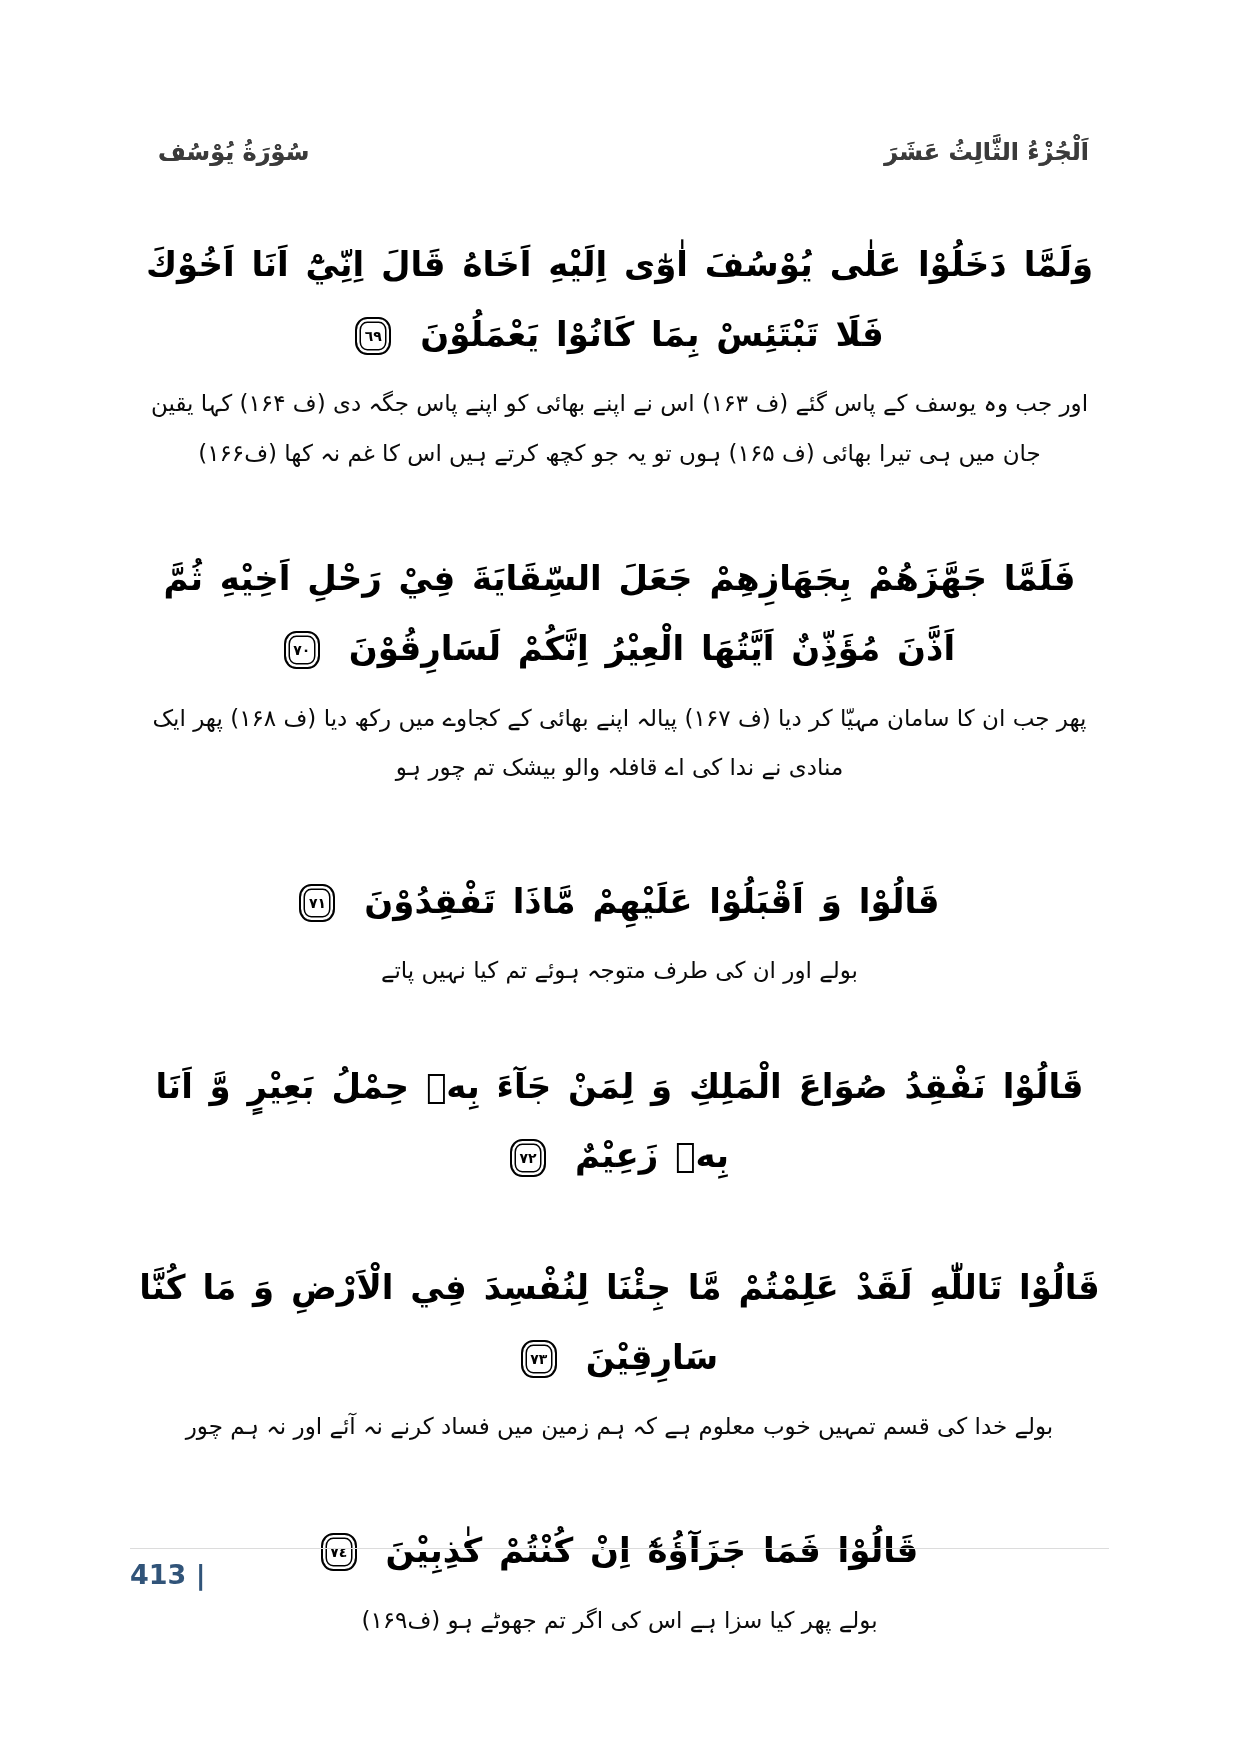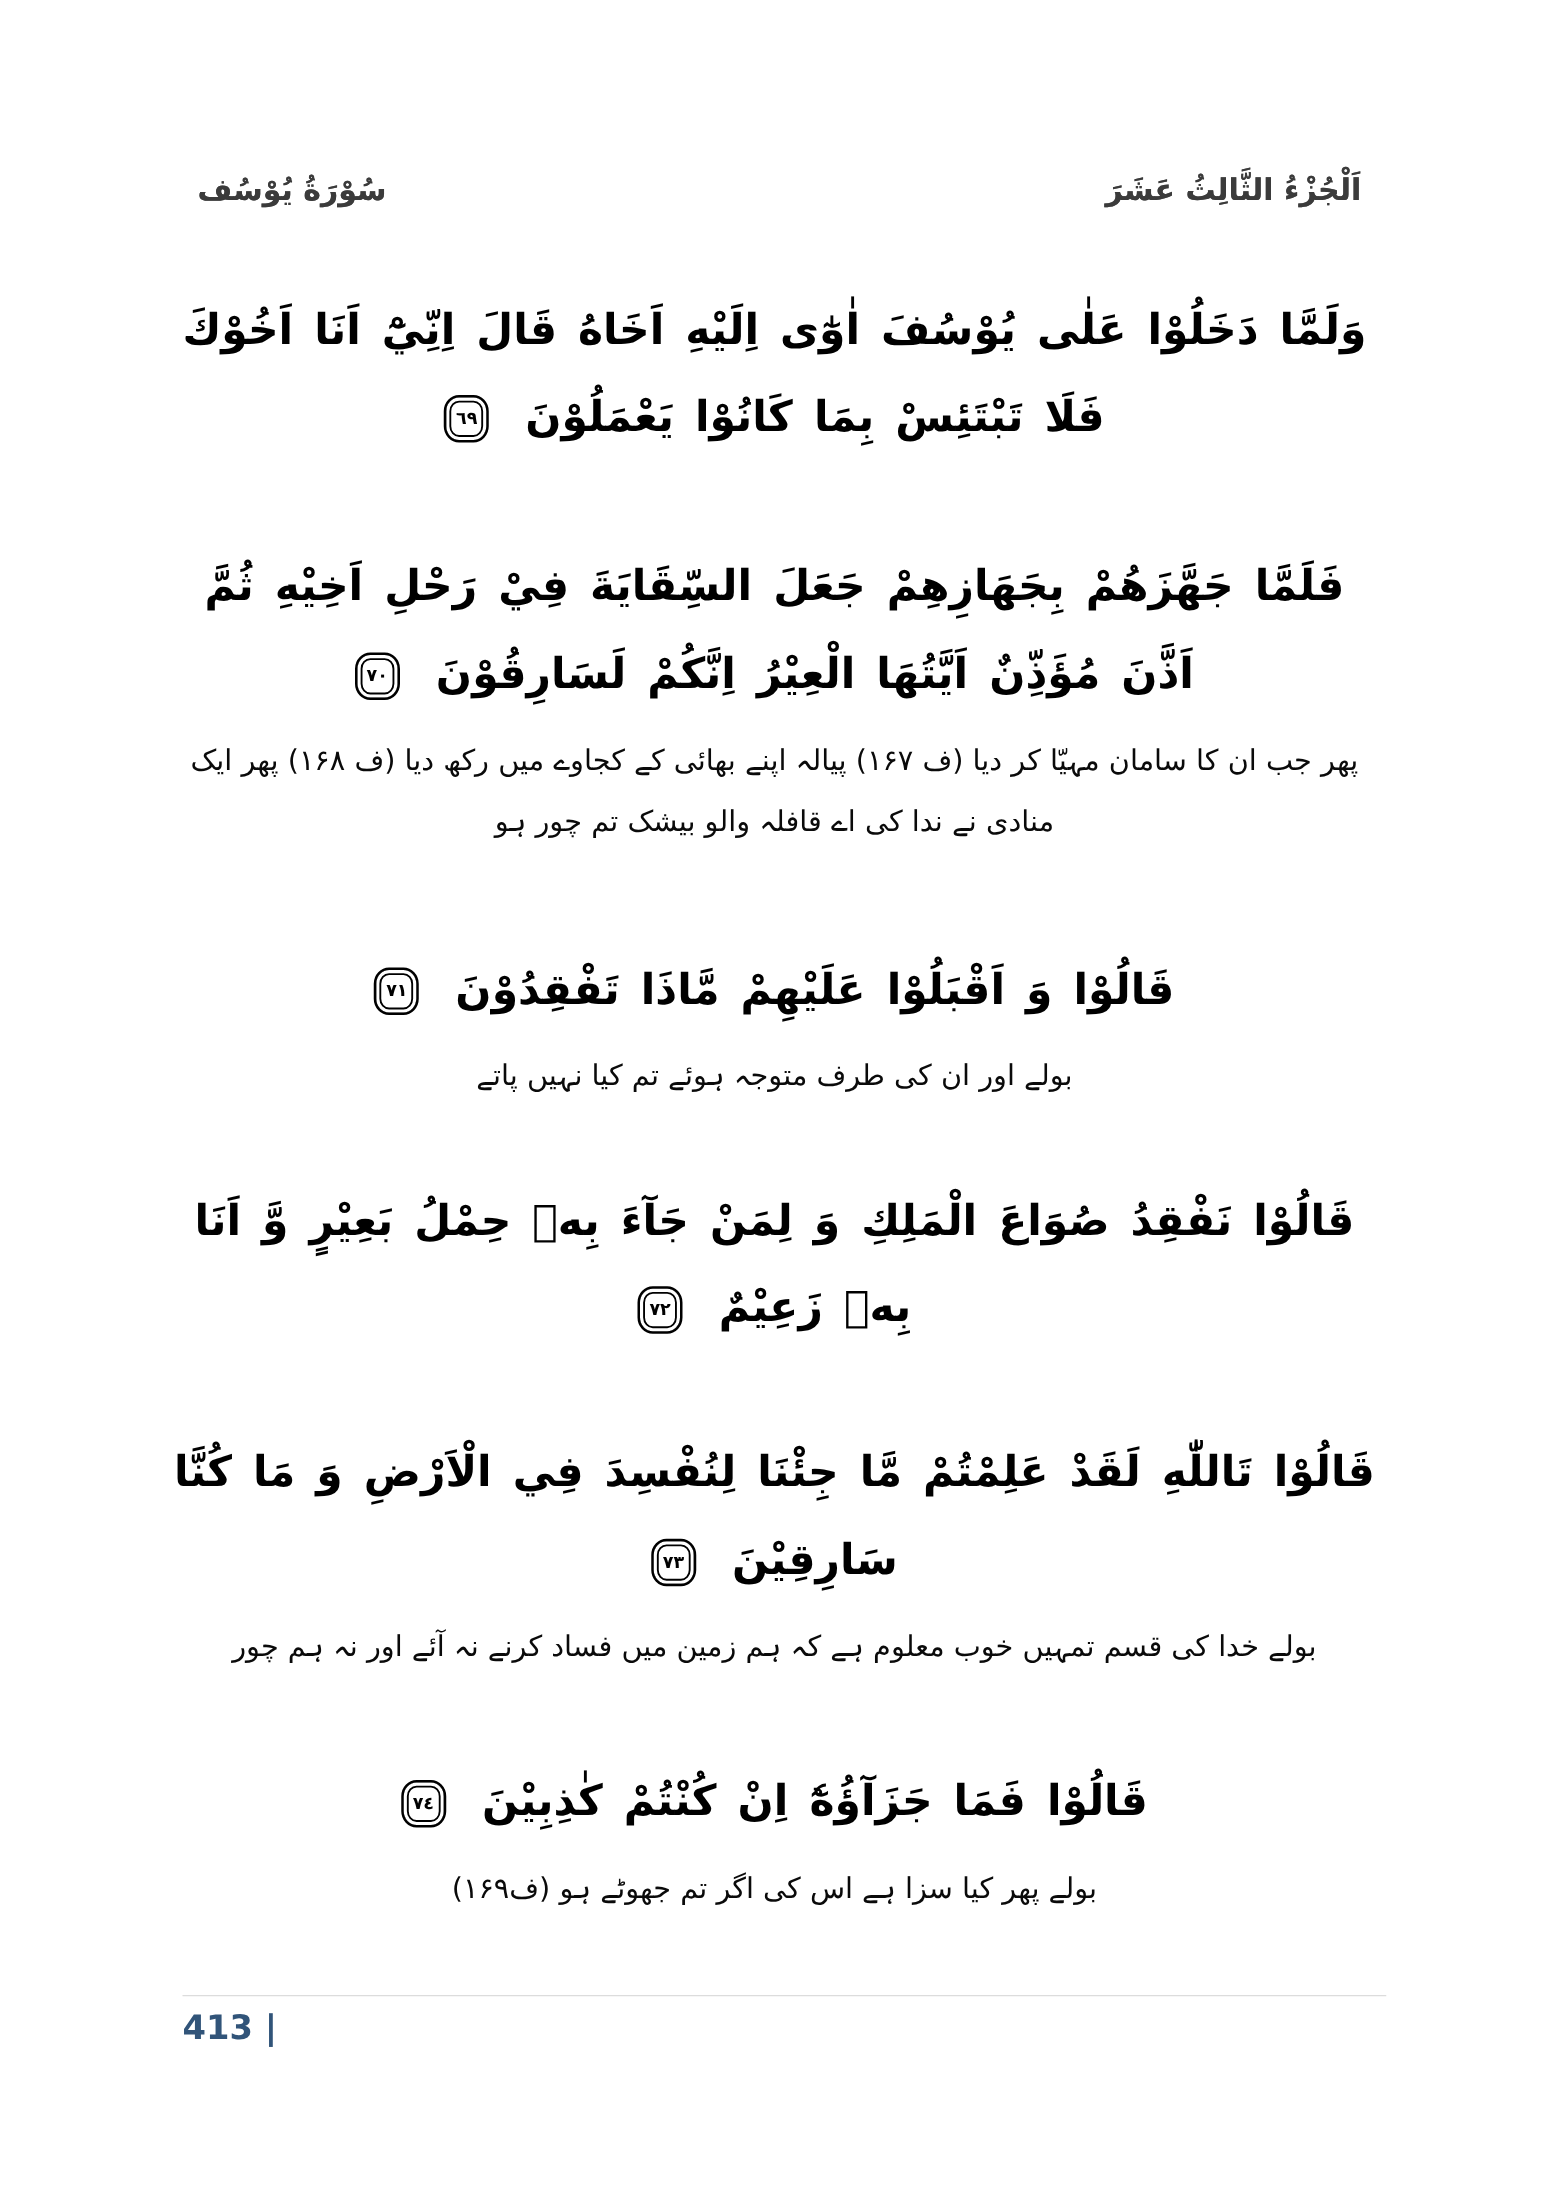--- a/index.html
+++ b/index.html
@@ -71,24 +71,23 @@
   
   .vb-1 { margin-top: 22px; }
   .vb-2 { margin-top: 66px; }
   .vb-3 { margin-top: 74px; }
   .vb-4 { margin-top: 56px; }
   .vb-5 { margin-top: 62px; }
   .vb-6 { margin-top: 64px; }
   
   .footer {
     position: absolute;
-    left: 146px;
+    left: 130px;
     right: 130px;
     top: 1548px;
-    margin-top: 48px;
   }
   .footer-rule {
     border: none;
     border-top: 1.5px solid #dcdcdc;
     margin: 0 0 10px 0;
   }
   .page-number {
     direction: ltr;
     text-align: left;
     color: #315479;
@@ -105,20 +104,21 @@
   <div class="header">
     <span class="callig">اَلْجُزْءُ الثَّالِثُ عَشَرَ</span>
     <span class="callig">سُوْرَةُ يُوْسُف</span>
   </div>
 
   <section class="verse-block vb-1">
     <p class="verse-arabic">
       <span>وَلَمَّا دَخَلُوْا عَلٰى يُوْسُفَ اٰوٰٓى اِلَيْهِ اَخَاهُ قَالَ اِنِّيْٓ اَنَا اَخُوْكَ فَلَا تَبْتَئِسْ بِمَا كَانُوْا يَعْمَلُوْنَ</span>
       <span class="ayah-marker">٦٩</span>
     </p>
+    <p class="verse-urdu">اور جب وہ یوسف کے پاس گئے (ف ۱۶۳) اس نے اپنے بھائی کو اپنے پاس جگہ دی (ف ۱۶۴) کہا یقین جان میں ہی تیرا بھائی (ف ۱۶۵) ہوں تو یہ جو کچھ کرتے ہیں اس کا غم نہ کھا (ف۱۶۶)</p>
   </section>
 
   <section class="verse-block vb-2">
     <p class="verse-arabic">
       <span>فَلَمَّا جَهَّزَهُمْ بِجَهَازِهِمْ جَعَلَ السِّقَايَةَ فِيْ رَحْلِ اَخِيْهِ ثُمَّ اَذَّنَ مُؤَذِّنٌ اَيَّتُهَا الْعِيْرُ اِنَّكُمْ لَسَارِقُوْنَ</span>
       <span class="ayah-marker">٧٠</span>
     </p>
     <p class="verse-urdu">پھر جب ان کا سامان مہیّا کر دیا (ف ۱۶۷) پیالہ اپنے بھائی کے کجاوے میں رکھ دیا (ف ۱۶۸) پھر ایک منادی نے ندا کی اے قافلہ والو بیشک تم چور ہو</p>
   </section>
 

